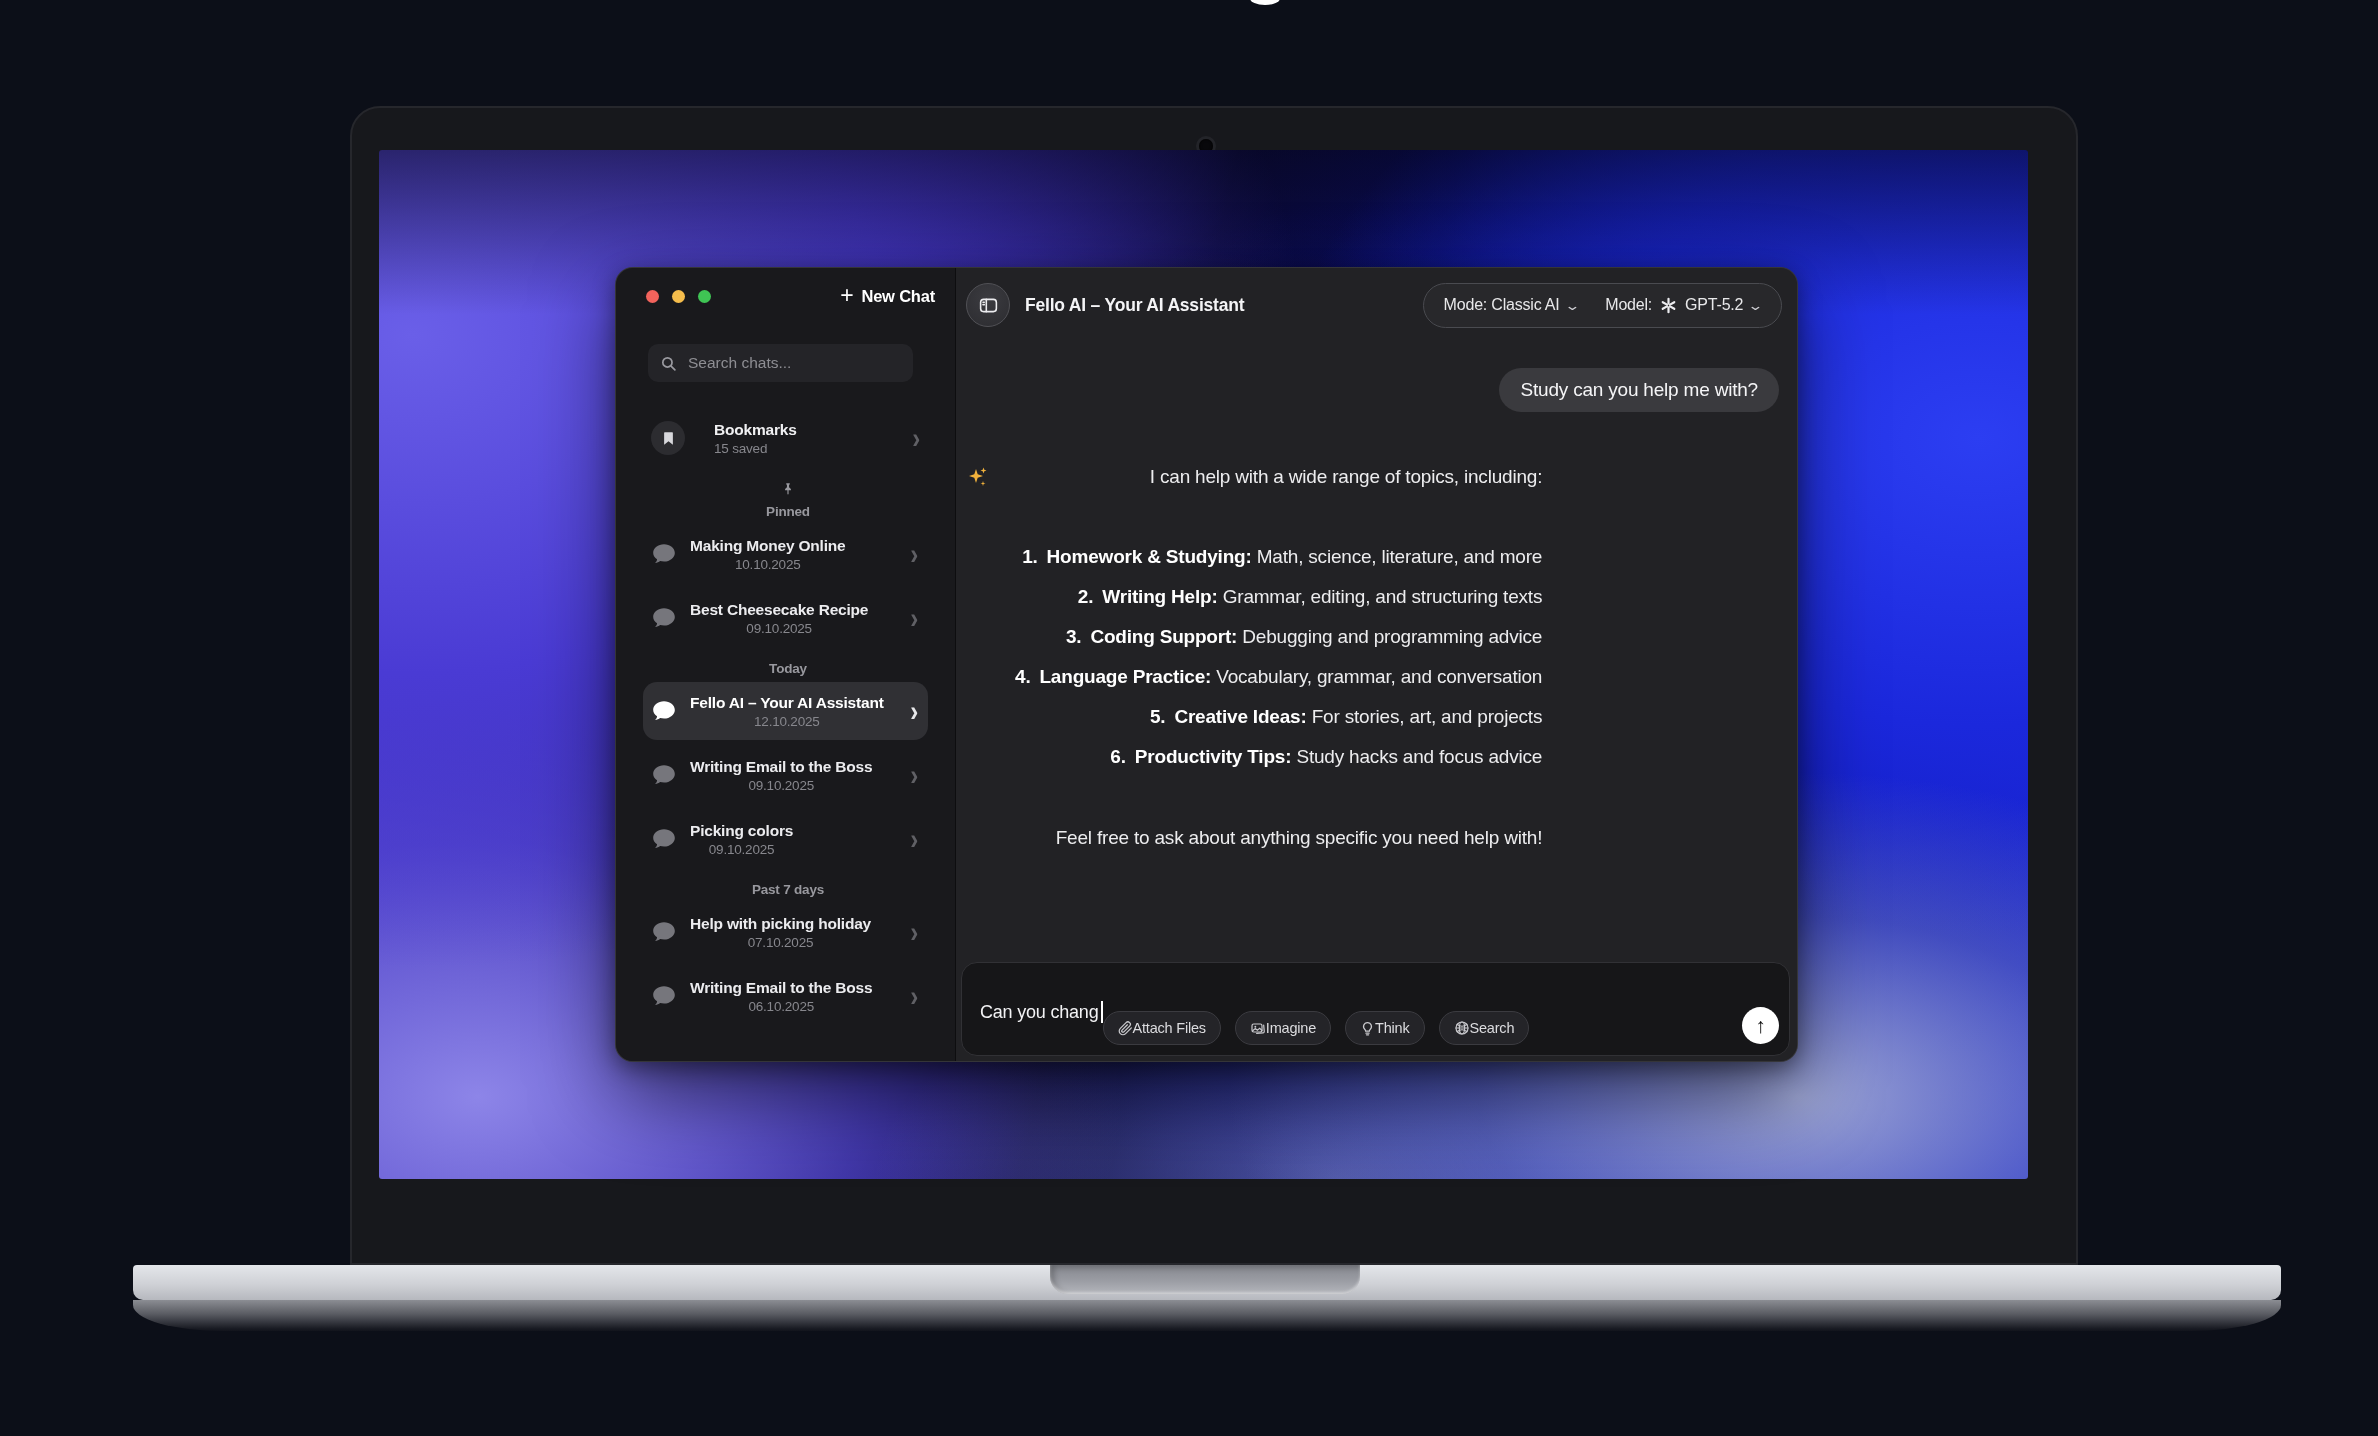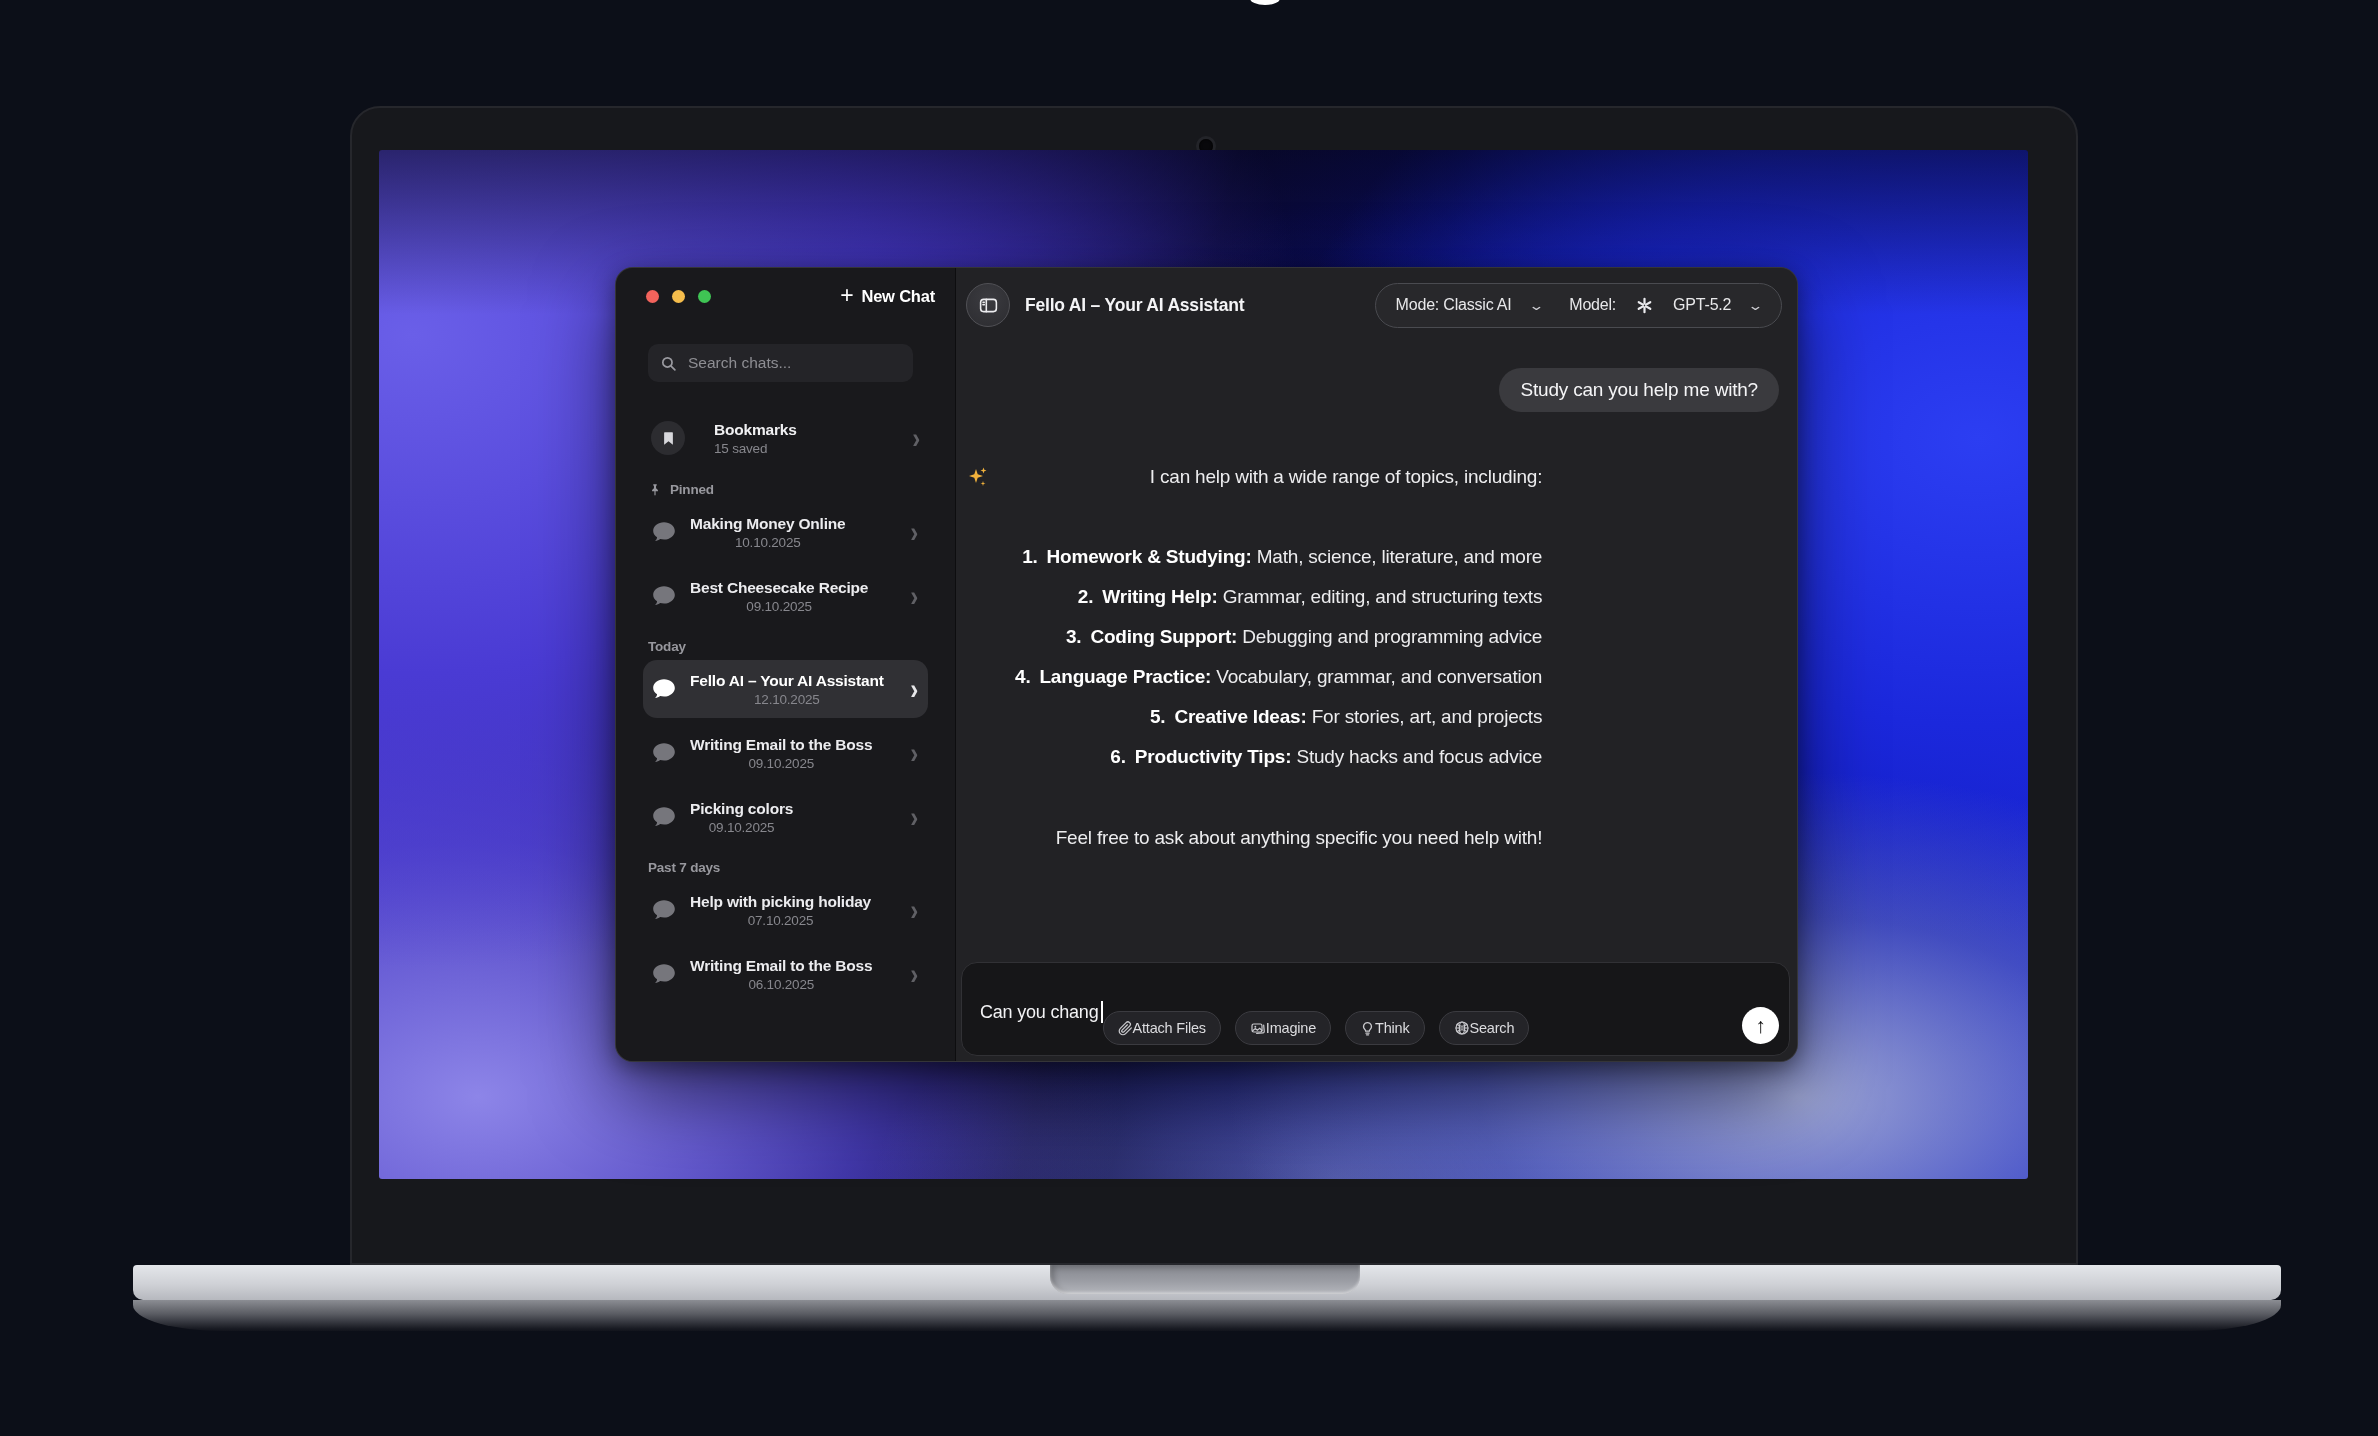--- a/index.html
+++ b/index.html
@@ -50,36 +50,36 @@
   .search input{background:transparent;border:none;outline:none;color:#e8e8ea;font-size:15.5px;width:100%;}
   .search input::placeholder{color:#8e8e93;}
 
   .bm-row{margin:30px 27px 0 27px;height:52px;display:flex;align-items:center;padding:0 8px;gap:29px;}
   .bm-circle{width:34px;height:34px;border-radius:50%;background:#2c2c30;display:flex;align-items:center;justify-content:center;}
   .row-text{display:flex;flex-direction:column;gap:2px;min-width:0;}
   .row-title{font-size:15.5px;font-weight:600;color:#f0f0f2;white-space:nowrap;}
   .row-sub{font-size:13.5px;color:#87878d;}
   .chev{margin-left:auto;color:#606065;font-size:24px;font-weight:600;line-height:1;transform:scaleY(1.25);}
 
-  .sec-label{margin:18px 27px 0 32px;display:flex;align-items:center;gap:8px;color:#98989e;font-size:13.5px;font-weight:700;}
+  .sec-label{margin:18px 27px 0 32px;display:flex;align-items:center;gap:8px;color:#98989e;font-size:13.5px;font-weight:700;flex-direction:column;}
   .sec-label.plain{margin-top:14px;}
   .chat-item{margin:6px 27px 0 27px;height:58px;border-radius:14px;display:flex;align-items:center;padding:0 10px 0 8px;gap:13px;text-align:center;}
   .chat-item.selected{background:#303034;}
   .chat-item .bubble{flex:0 0 auto;}
   .chat-item .row-title{color:#ececef;}
   .chat-item.selected .row-title{color:#fff;}
   .chat-item.selected .chev{color:#e8e8ea;}
 
   
   .main{flex:1;display:flex;flex-direction:column;background:#222225;position:relative;}
   .chat-header{height:62px;display:flex;align-items:center;gap:15px;padding:12px 15px 0 10px;}
   .toggle-btn{width:44px;height:44px;border-radius:50%;background:radial-gradient(circle at 50% 35%,#3b3b40,#2c2c30);border:1px solid #515156;display:flex;align-items:center;justify-content:center;}
   .page-title{font-size:17.5px;font-weight:700;color:#f4f4f6;}
   .mode-pill{margin-left:auto;height:45px;border:1.5px solid #4a4b50;border-radius:24px;background:rgba(46,46,50,.55);display:flex;align-items:center;gap:28px;padding:0 20px;}
-  .dropdown{display:flex;align-items:center;gap:19px;color:#e8e8ea;font-size:16px;font-weight:500;}
+  .dropdown{display:flex;align-items:center;gap:7px;color:#e8e8ea;font-size:16px;font-weight:500;}
   .dd-caret{font-size:13px;color:#cfcfd4;transform:scaleX(1.5);}
   .model-logo{display:flex;align-items:center;}
 
   .messages{flex:1;display:flex;flex-direction:column;padding:38px 18px 0 8px;overflow:hidden;}
   .user-bubble{align-self:flex-end;background:#3a3a3e;border-radius:23px;padding:11px 21px;font-size:19px;color:#f5f5f7;}
   .ai-row{display:flex;gap:16px;margin-top:52px;padding-left:2px;text-align:right;}
   .sparkle{flex:0 0 24px;height:24px;margin-top:1px;}
   .ai-body{color:#ededef;font-size:19px;}
   .ai-intro{line-height:26px;}
   .ai-list{list-style:none;margin:47px 0 0 0;padding:0 0 0 9px;counter-reset:n;}

